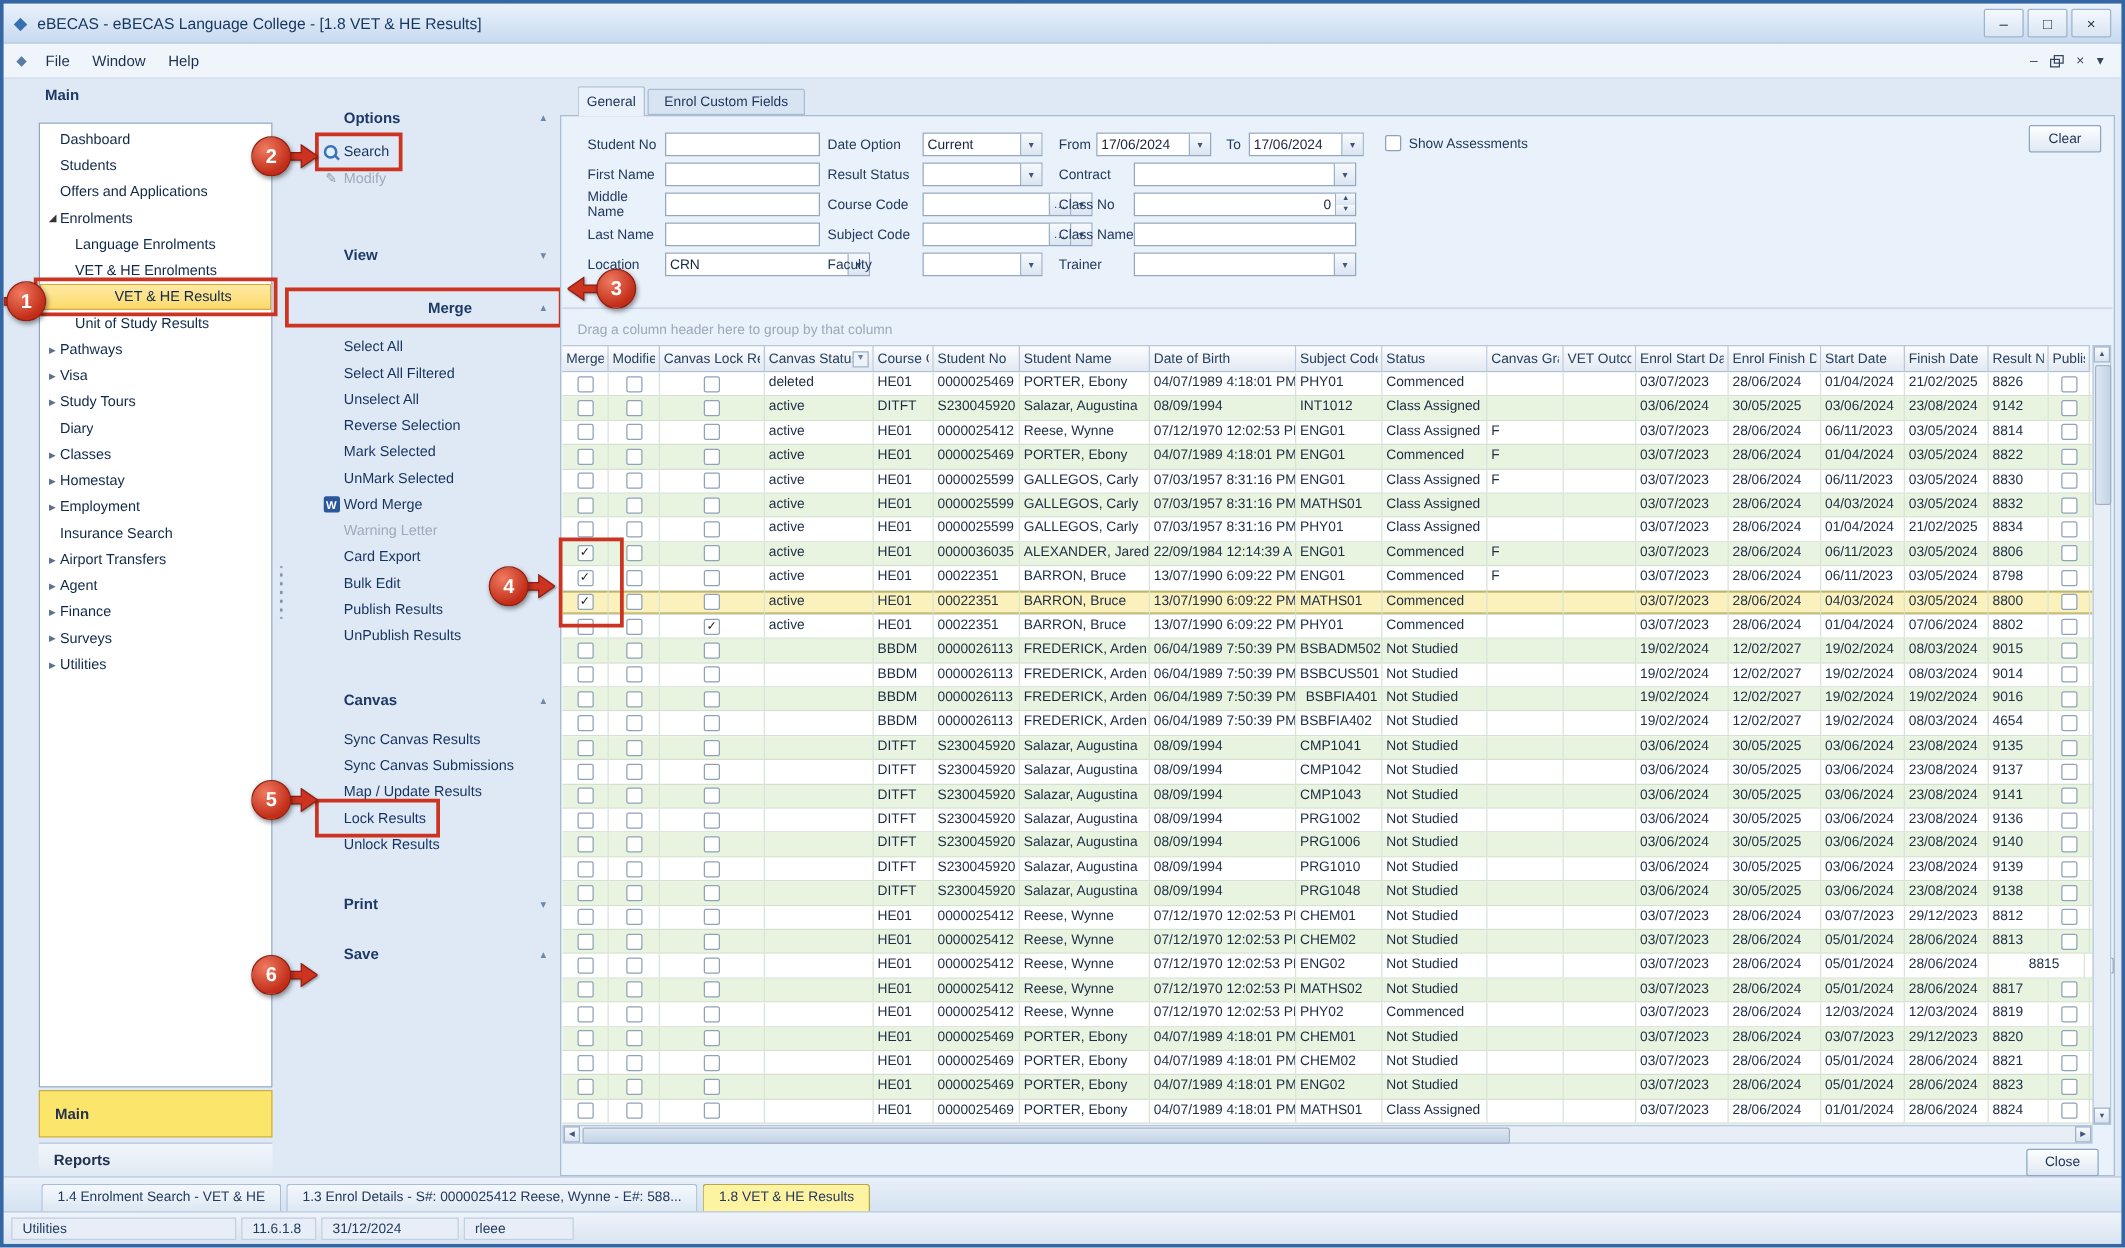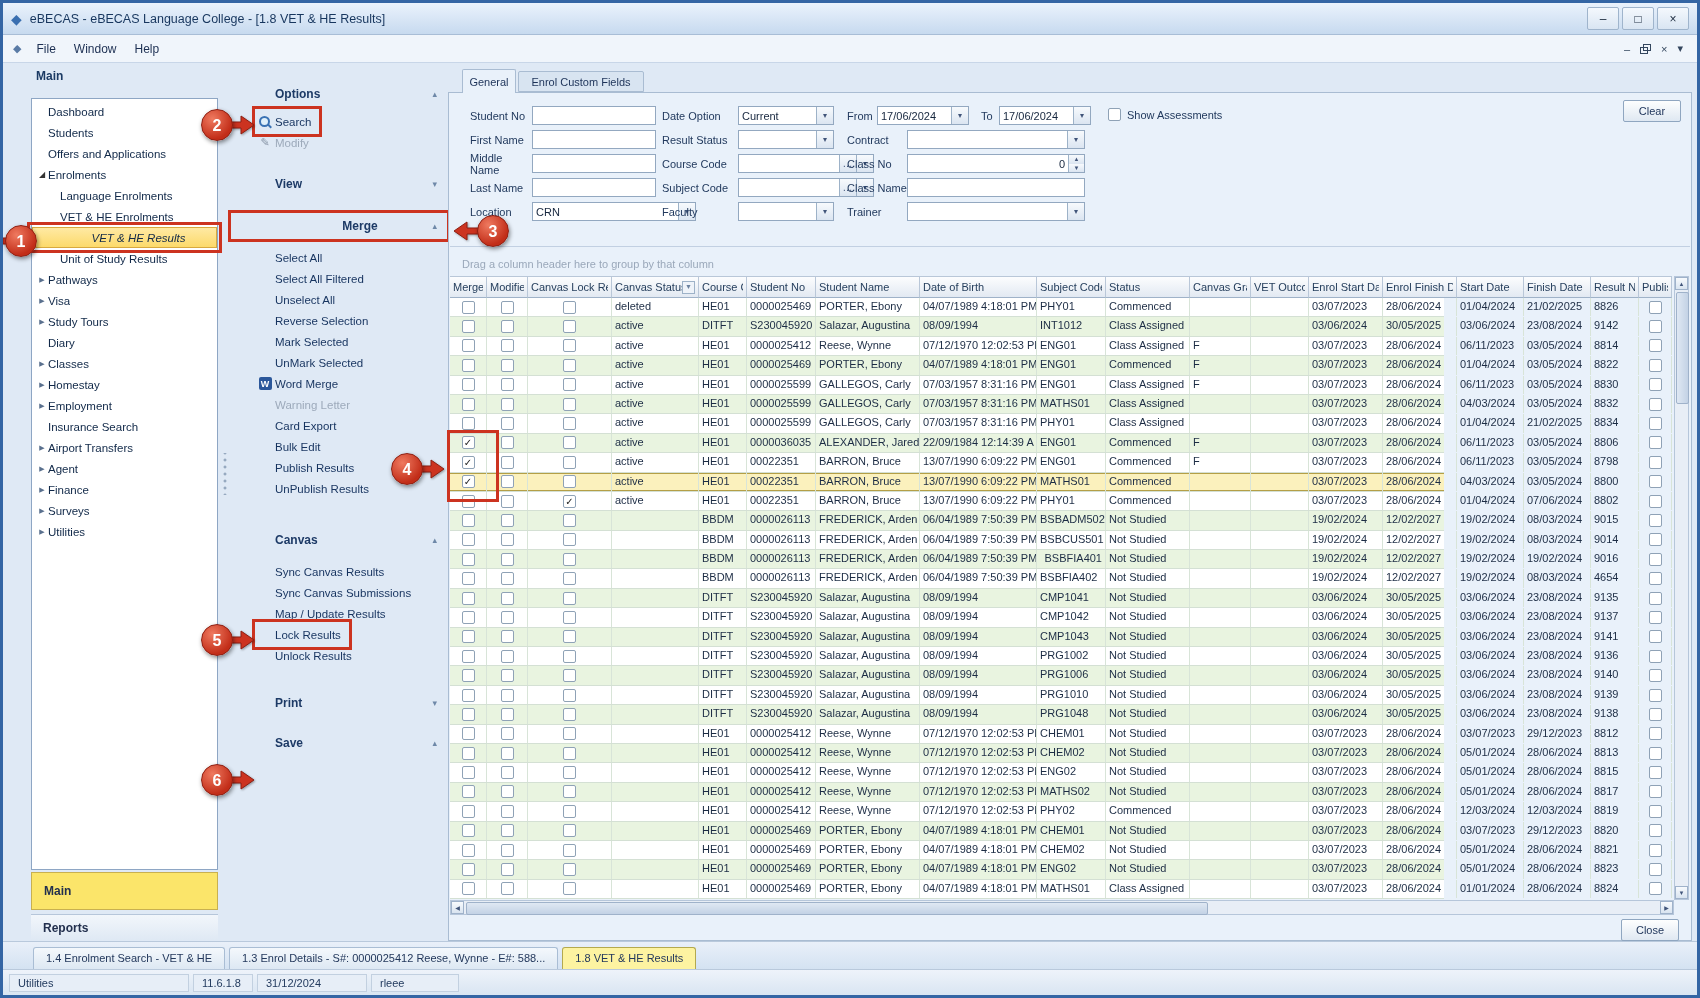--- a/index.html
+++ b/index.html
@@ -28,41 +28,41 @@
   
   .workspace{position:absolute;left:0;top:60px;right:0;height:878px;background:#dfe9f5;}
   .side-label{position:absolute;left:33px;top:66px;font-size:12px;font-weight:bold;color:#1b3a64;}
   .tree{position:absolute;left:28px;top:95px;width:187px;height:772px;background:#fff;
     border:1px solid #8ea6c4;box-sizing:border-box;padding-top:2px;}
   .tree-item{height:21px;display:flex;align-items:center;font-size:11.5px;color:#102848;}
   .tree-arrow{width:12px;font-size:7px;color:#5a708e;text-align:center;margin-left:4px;flex:none;}
   .tree-item.lvl1 .tree-arrow{margin-left:16px;}
   .tree-arrow.exp{font-size:8px;color:#333;}
   .tree-label{white-space:nowrap;overflow:hidden;}
-  .tree-item.selected{background:linear-gradient(#ffeaa6,#fcd968);box-shadow:inset 0 0 0 1px #d8a93e;font-style:italic;}
+  .tree-item.selected{background:linear-gradient(#ffeaa6,#fcd968);box-shadow:inset 0 0 0 1px #d8a93e;}
   .nav-footer-main{position:absolute;left:28px;top:869px;width:187px;height:38px;background:#fbe56a;
     border:1px solid #c8b050;box-sizing:border-box;display:flex;align-items:center;padding-left:12px;
     font-size:12px;font-weight:bold;color:#23304e;}
   .nav-footer-reports{position:absolute;left:28px;top:911px;width:187px;height:26px;
     background:linear-gradient(#f2f6fb,#dfe9f4);border-top:1px solid #b6c6da;box-sizing:border-box;
     display:flex;align-items:center;padding-left:12px;font-size:12px;font-weight:bold;color:#23304e;}
   .splitter{position:absolute;left:219px;top:450px;width:6px;height:42px;
     background-image:radial-gradient(#7e94ae 1px,transparent 1.2px);background-size:5px 7px;background-position:center;}
   
   #actions{position:absolute;left:230px;top:80px;width:212px;}
   .action-group-header{height:22px;position:relative;display:flex;align-items:center;}
   .agh-title{margin-left:42px;font-size:12px;font-weight:bold;color:#1d3a66;}
   .agh-chevron{position:absolute;right:8px;font-size:9px;color:#6e88a8;}
   .action-list{display:flex;flex-direction:column;}
   .action-item{display:flex;align-items:center;height:21px;margin-left:24px;width:max-content;
     padding-right:6px;font-size:11.5px;color:#16335f;}
   .action-item.disabled{color:#9daabb;}
   .gutter{width:16px;display:flex;justify-content:center;align-items:center;margin-right:2px;flex:none;}
   .g0h{margin-top:0;} .g0l{margin-top:6px;}
-  .g1h{margin-top:20px;}
+  .g1h{margin-top:40px;}
   .g2h{margin-top:20px;} .g2l{margin-top:10px;}
   .g3h{margin-top:30px;} .g3l{margin-top:10px;}
   .g4h{margin-top:26px;}
   .g5h{margin-top:18px;} .g5l{margin-top:10px;}
   .icon-search{width:14px;height:14px;position:relative;display:inline-block;}
   .icon-search::before{content:"";position:absolute;left:1px;top:1px;width:7px;height:7px;border:2px solid #3a72b4;border-radius:50%;background:#dff0fb;}
   .icon-search::after{content:"";position:absolute;left:9px;top:10px;width:5px;height:2px;background:#3a72b4;transform:rotate(45deg);}
   .icon-pencil{font-size:11px;color:#8a97a8;}
   .icon-word{width:13px;height:13px;background:#2b579a;color:#fff;font-size:9px;font-weight:bold;
     display:flex;align-items:center;justify-content:center;border-radius:2px;}
@@ -106,21 +106,21 @@
   .group-hint{position:absolute;left:447px;top:249px;width:1224px;height:24px;line-height:24px;
     font-size:11px;color:#9aa8ba;padding-left:12px;box-sizing:border-box;}
   
   #grid-header{position:absolute;left:447px;top:273px;width:1224px;height:22px;display:flex;}
   .gcol{box-sizing:border-box;border-right:1px solid #b9c7d8;border-bottom:1px solid #9fb2c8;border-top:1px solid #b9c7d8;
     background:linear-gradient(#fcfdfe,#e2e9f2);font-size:11px;color:#27405e;padding:0 3px;overflow:hidden;
     white-space:nowrap;display:flex;align-items:center;flex:none;}
   .gcol-label{flex:1;overflow:hidden;}
   .gcol-filter{font-size:7px;color:#6b82a0;border:1px solid #9db2c8;background:#eef3f9;width:11px;height:11px;
     line-height:10px;text-align:center;flex:none;}
-  #grid-body{position:absolute;left:447px;top:295px;width:994px;background:#fff;}
+  #grid-body{position:absolute;left:447px;top:295px;width:1224px;background:#fff;}
   .grow{display:flex;height:19.4px;box-sizing:border-box;border-bottom:1px solid #d4e0d4;}
   .grow:nth-child(odd){background:#ffffff;}
   .grow:nth-child(even){background:#e9f4e0;}
   .grow.selected{background:#fbf1bd !important;box-shadow:inset 0 1px 0 #b49f46,inset 0 -1px 0 #b49f46;}
   .gcell{box-sizing:border-box;border-right:1px solid #d8e4d8;padding:2px 3px;font-size:11px;color:#1c2c44;
     overflow:hidden;white-space:nowrap;height:100%;flex:none;}
   .gcell.ccell{display:flex;align-items:center;justify-content:center;padding:0;}
   .merge-highlight{position:absolute;left:444px;top:427px;width:46px;height:66px;
     border:3px solid #cc3320;z-index:40;}
   
@@ -1263,21 +1263,21 @@
         <div class="gcell" style="width: 104px;">Reese, Wynne</div>
         <div class="gcell" style="width: 117px;">07/12/1970 12:02:53 PM</div>
         <div class="gcell" style="width: 69px;">ENG02</div>
         <div class="gcell" style="width: 84px;">Not Studied</div>
         <div class="gcell" style="width: 61px;"></div>
         <div class="gcell" style="width: 58px;"></div>
         <div class="gcell" style="width: 74px;">03/07/2023</div>
         <div class="gcell" style="width: 74px;">28/06/2024</div>
         <div class="gcell" style="width: 67px;">05/01/2024</div>
         <div class="gcell" style="width: 67px;">28/06/2024</div>
-        <div class="gcell" style="width: 48px;">8815</div>
+        <div class="gcell" style="width: 48px; margin-left: 29px;">8815</div>
         <div class="gcell ccell" style="width: 33px;">
           <span class="cb"></span>
         </div>
       </div>
       <div class="grow">
         <div class="gcell ccell" style="width: 37px;">
           <span class="cb"></span>
         </div>
         <div class="gcell ccell" style="width: 41px;">
           <span class="cb"></span>

